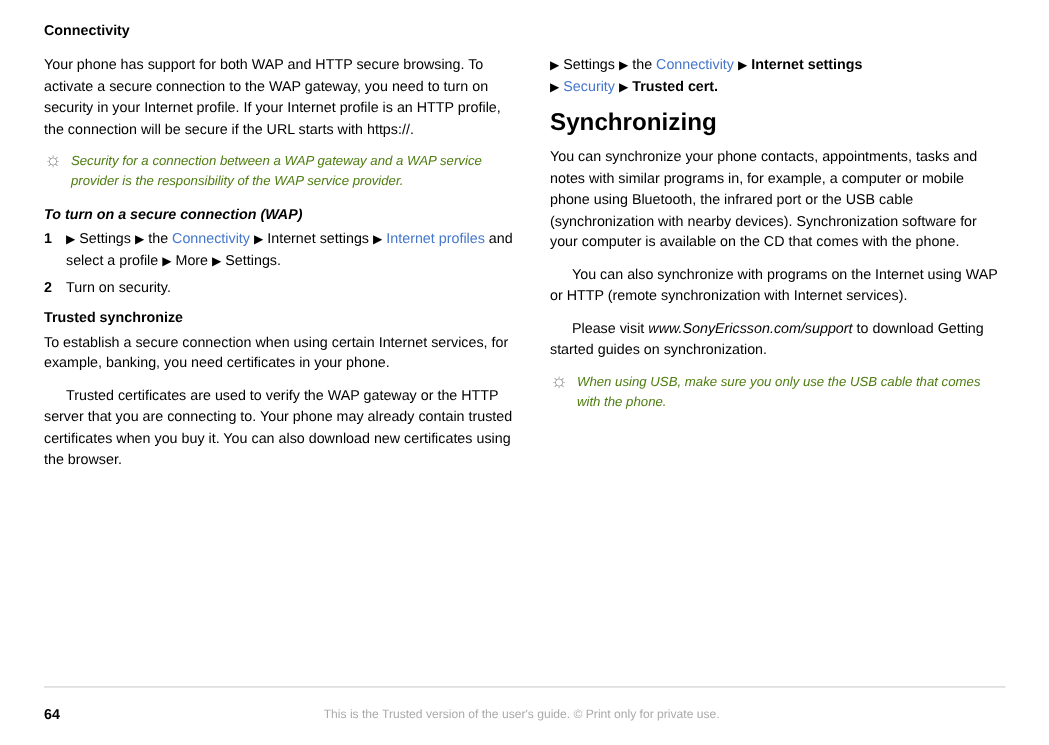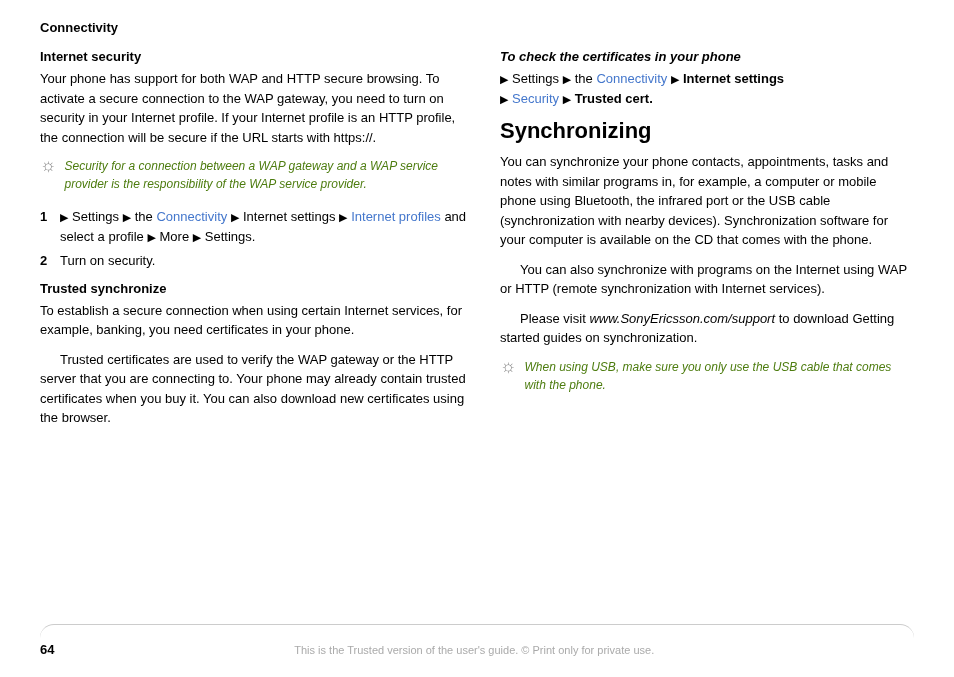--- a/index.html
+++ b/index.html
@@ -1,19 +1,18 @@
 <!DOCTYPE html>
 <html><head>
   <meta charset="utf-8">
   <style>
     * {
       margin: 0;
       padding: 0;
       box-sizing: border-box;
-      border-radius: 14px;
     }
 
     body {
       width: 954px;
       height: 677px;
       background: #ffffff;
       font-family: Arial, Helvetica, sans-serif;
       font-size: 13px;
       color: #000000;
       overflow: hidden;
@@ -159,28 +158,28 @@
 <body>
 
 <div class="page-container">
 
   <div class="page-header">Connectivity</div>
 
   <div class="content-columns">
 
     <div class="left-column">
 
-      <div class="section-title">Internet security</div>
       <div class="body-text">Your phone has support for both WAP and HTTP secure browsing. To activate a secure connection to the WAP gateway, you need to turn on security in your Internet profile. If your Internet profile is an HTTP profile, the connection will be secure if the URL starts with https://.</div>
 
       <div class="tip-box">
         <span class="tip-icon">☼</span>
         <span class="tip-text">Security for a connection between a WAP gateway and a WAP service provider is the responsibility of the WAP service provider.</span>
       </div>
 
+      <div class="section-title-italic-bold">To turn on a secure connection (WAP)</div>
       <ol class="numbered-list">
         <li>
           <span class="list-number">1</span>
           <span class="step-content">
             <span class="inline-arrow">▶</span>
             Settings
             <span class="inline-arrow">▶</span>
             the <span class="highlight-blue">Connectivity</span>
             <span class="inline-arrow">▶</span>
             Internet settings
@@ -200,23 +199,20 @@
       </ol>
 
       <div class="section-title">Trusted synchronize</div>
       <div class="body-text">To establish a secure connection when using certain Internet services, for example, banking, you need certificates in your phone.</div>
       <div class="body-text indent-text">Trusted certificates are used to verify the WAP gateway or the HTTP server that you are connecting to. Your phone may already contain trusted certificates when you buy it. You can also download new certificates using the browser.</div>
 
     </div>
 
     <div class="right-column">
 
-      <div class="section-title-italic-bold">
-        <span>To check the certificates in your phone</span>
-      </div>
 
       <div class="body-text">
         <span class="inline-arrow">▶</span>
         Settings
         <span class="inline-arrow">▶</span>
         the <span class="highlight-blue">Connectivity</span>
         <span class="inline-arrow">▶</span>
         <strong>Internet settings</strong>
         <br>
         <span class="inline-arrow">▶</span>

